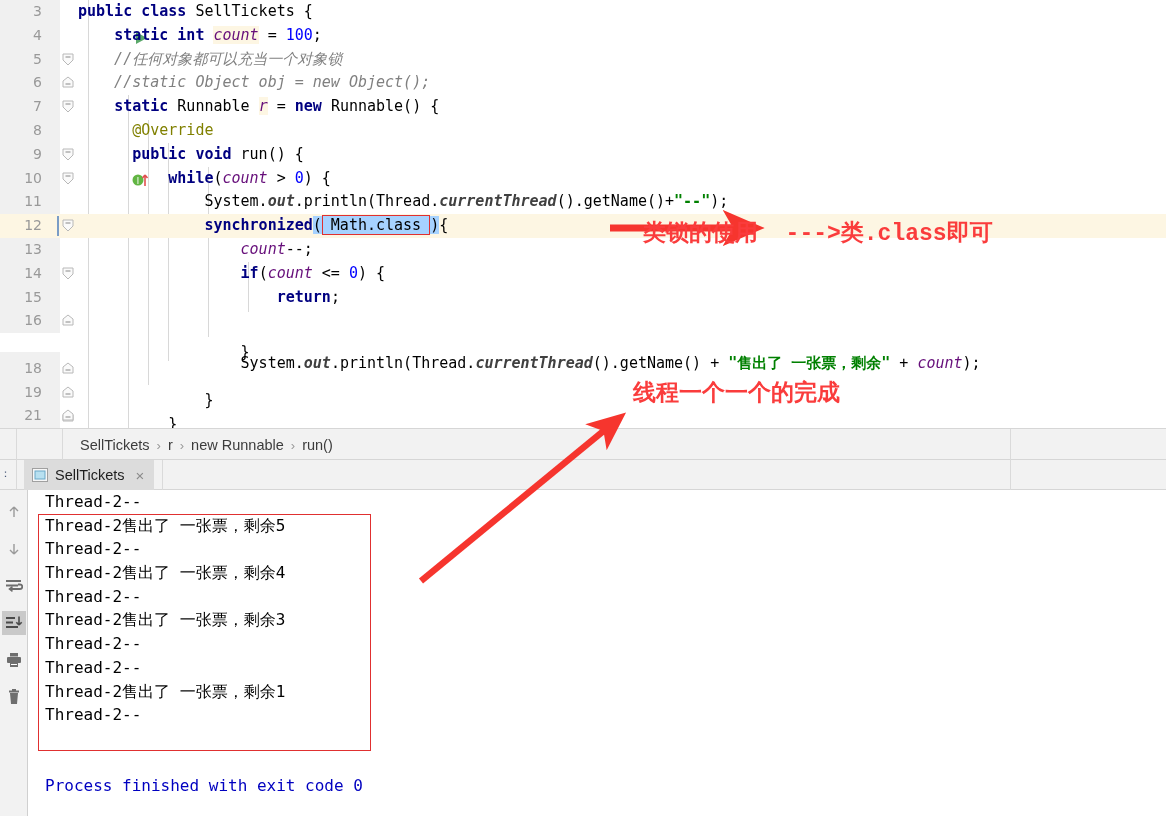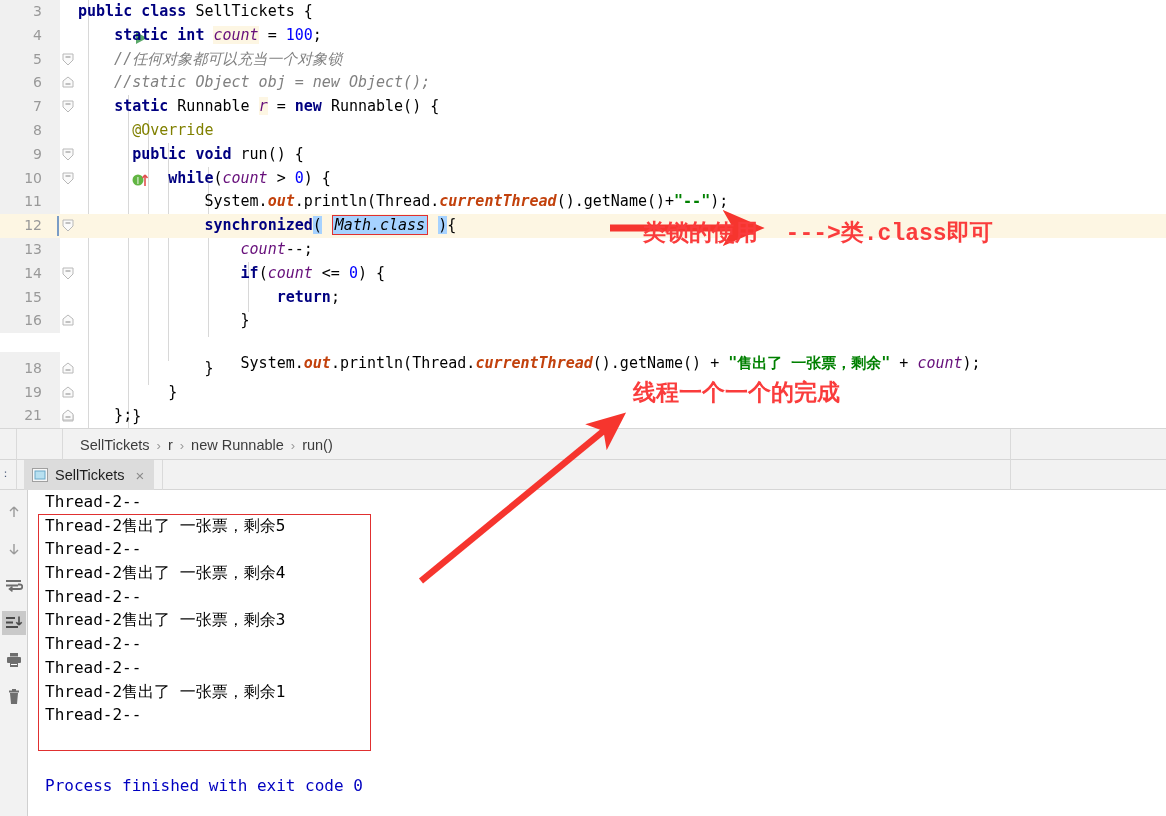--- a/index.html
+++ b/index.html
@@ -48,35 +48,34 @@
     position: absolute; left: 78px; top: 0; height: 100%;
   }
   
   .iguide {
     position: absolute; top: 0; width: 1px; height: 100%;
     background: #d8d8d8;
   }
 
   
   .kw  { color: #000080; font-weight: bold; }
-  .pln { color: #000000; }
+  .pln { color: #000000; margin-top: 32px; }
   .num { color: #0000ff; }
   .fld { color: #660e7a; font-style: italic; }
-  .sfld{ color: #c2410c; font-style: italic; font-weight: bold; }
+  .sfld{ color: #404040; font-style: italic; font-weight: bold; }
   .cmt { color: #808080; font-style: italic; text-align: right; }
   .str { color: #008000; font-weight: bold; }
   .ann { color: #808000; }
   .hlident { background: #fdf6e3; }
 
   .selbg { background: #a6d2ff; }
   .redbox {
     border: 1px solid #e03030;
-    padding: 0 2px;
-    margin: 10px;
-    font-style: italic;
+    padding: 0 8px;
+    margin: 0;
   }
 
   
   .play-tri { position:absolute; left:45px; top:5px; }
   .bp-ico { position:absolute; left:42px; top:5px; }
 
   
   #breadcrumb {
     position: absolute; left: 0; top: 428px; width: 1166px; height: 32px;
     background: #f2f2f2;

